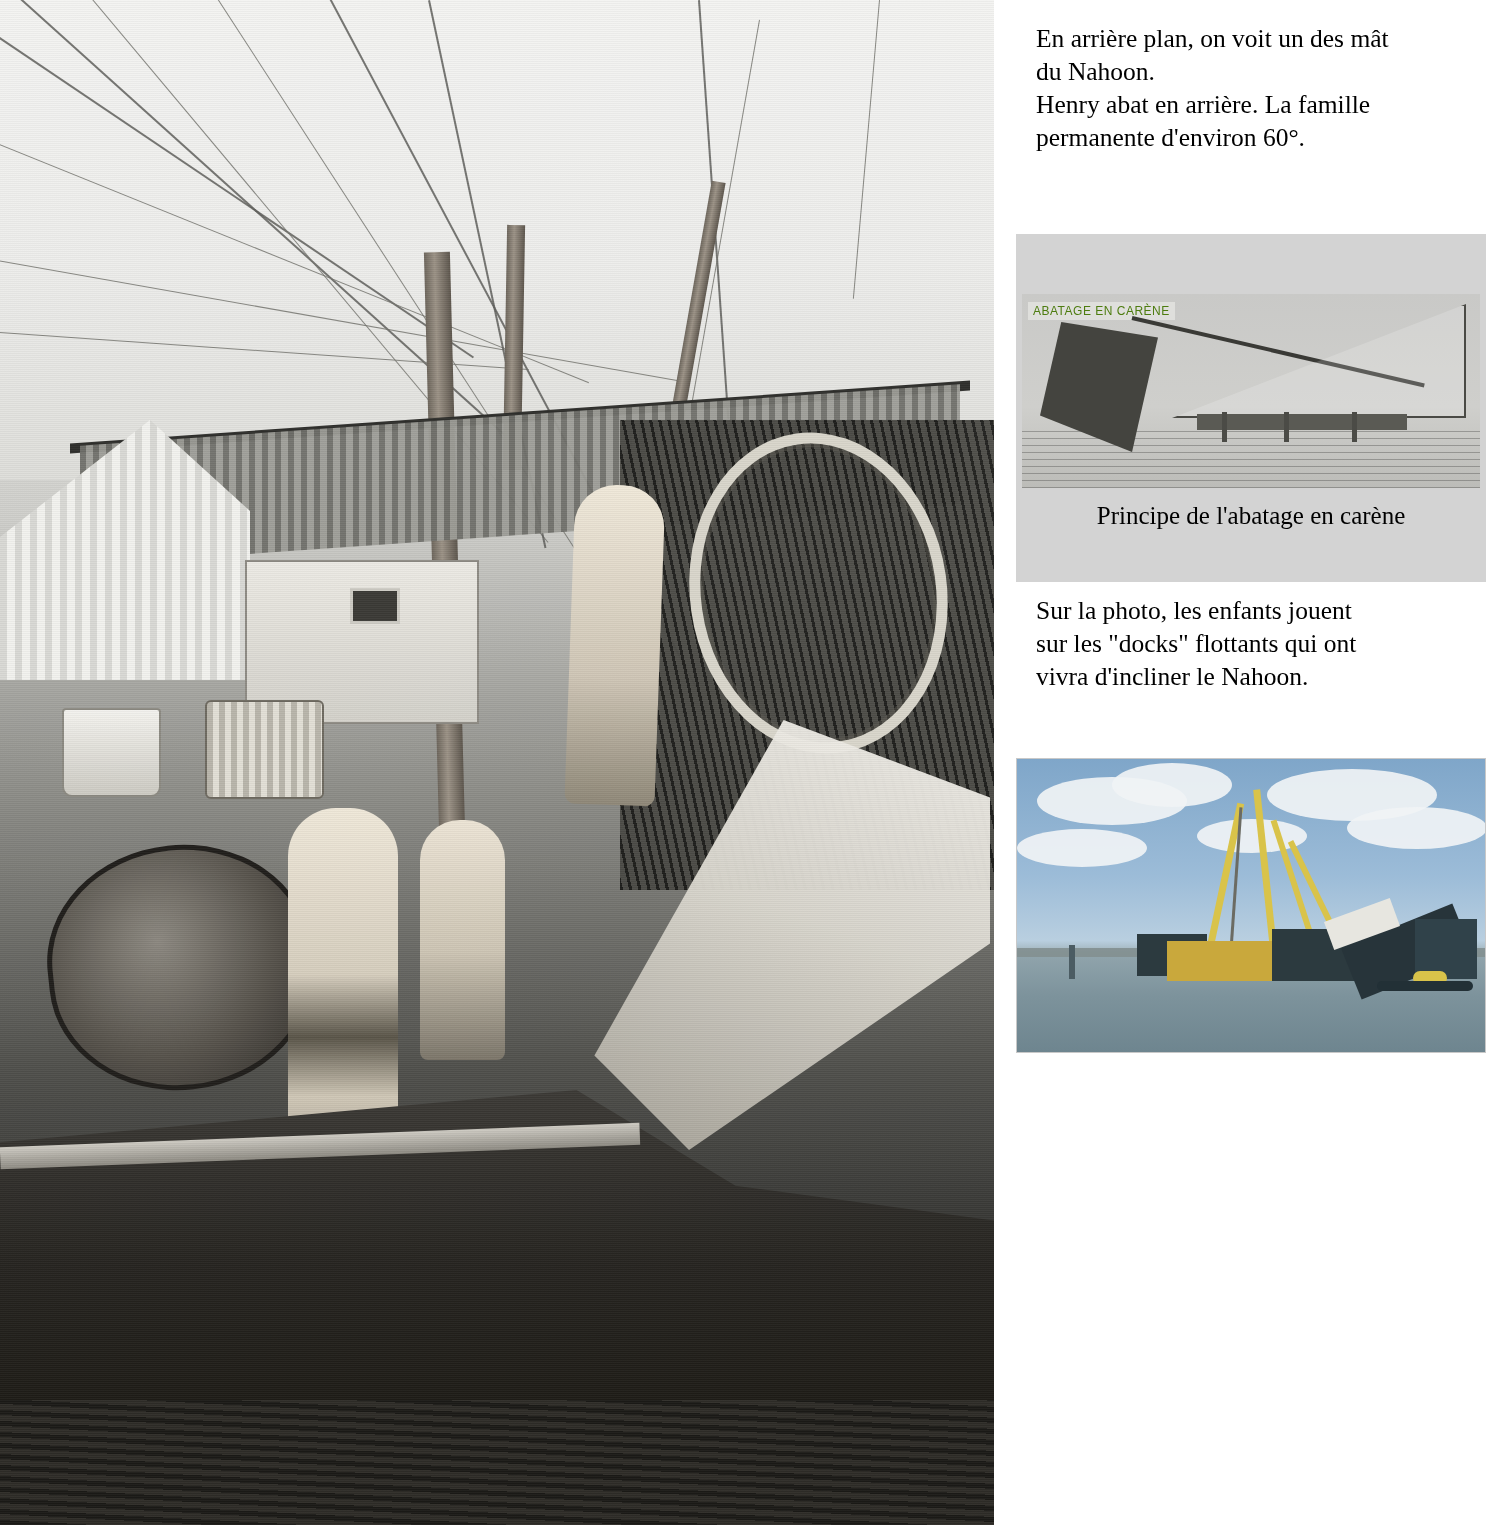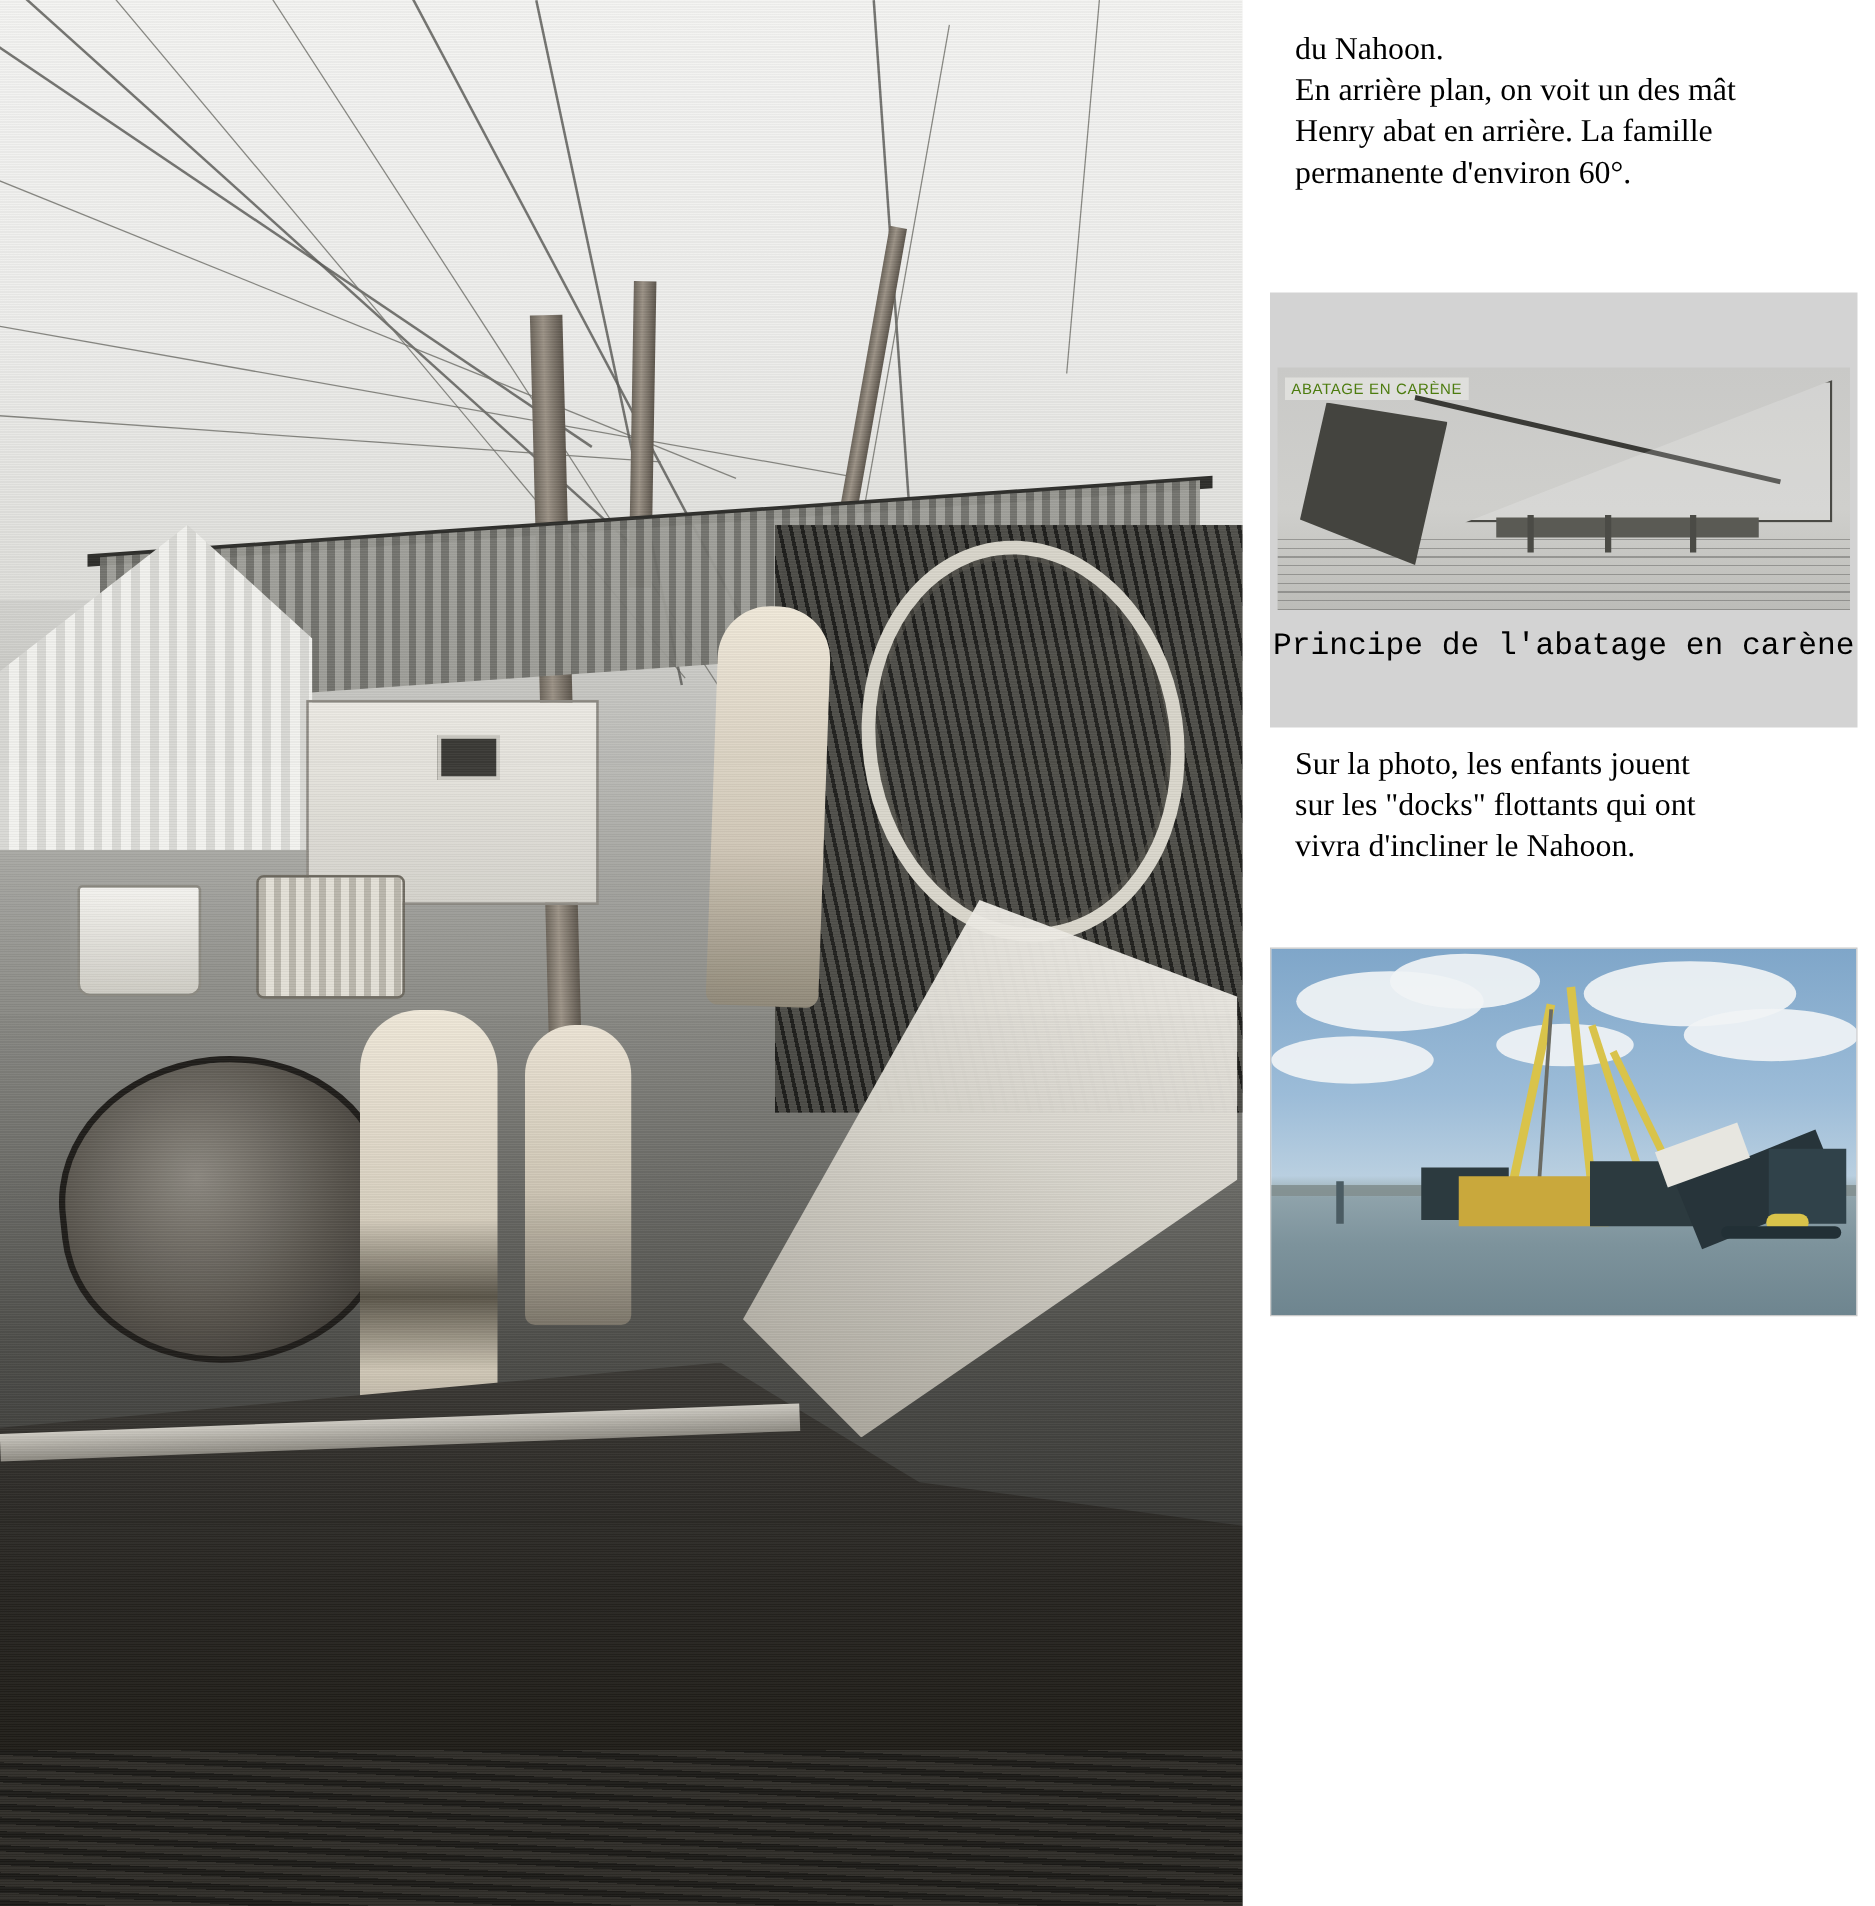--- a/index.html
+++ b/index.html
@@ -343,21 +343,21 @@
     height: 30px;
     background: #4b4b46;
     top: 118px;
   }
   .diagram-caption {
     position: absolute;
     left: 0;
     right: 0;
     top: 268px;
     text-align: center;
-    font-family: Liberation Mono, monospace;
+    font-family: Liberation Serif, serif;
     font-size: 25px;
     color: #000;
   }
 
   .text-block-2 {
     position: absolute;
     left: 20px;
     top: 594px;
     width: 452px;
   }
@@ -468,22 +468,22 @@
     <div class="hull"></div>
     <div class="hull-rail"></div>
     <div class="water"></div>
 
     <div class="grain"></div>
   </figure>
 
   <div class="right-col">
 
     <div class="caption text-block-1">
+      <p>En arrière plan, on voit un des mât</p>
       <p>du Nahoon.</p>
-      <p>En arrière plan, on voit un des mât</p>
       <p>Henry abat en arrière. La famille</p>
       <p>permanente d'environ 60°.</p>
     </div>
 
     <div class="diagram-panel">
       <div class="diagram-image" role="img" aria-label="Schéma : voilier abattu en carène, mât incliné vers l'eau, appuyé sur un ponton">
         <div class="diagram-label">ABATAGE EN CARÈNE</div>
         <div class="waterline"></div>
         <div class="hull-heeled"></div>
         <div class="mast-heeled"></div>

